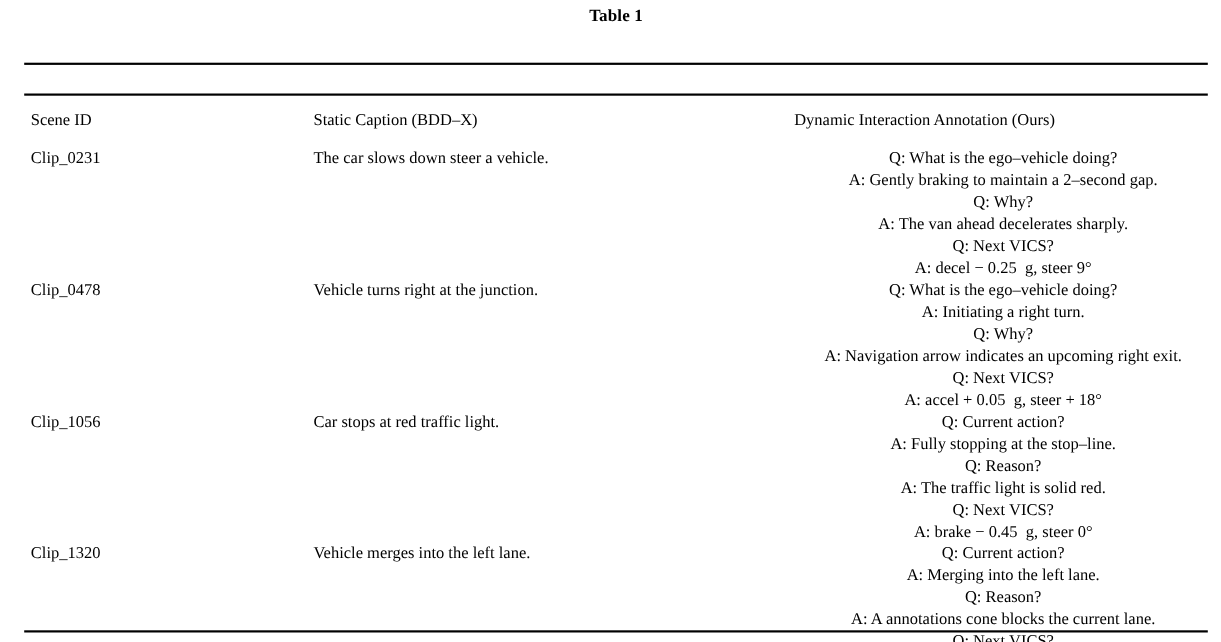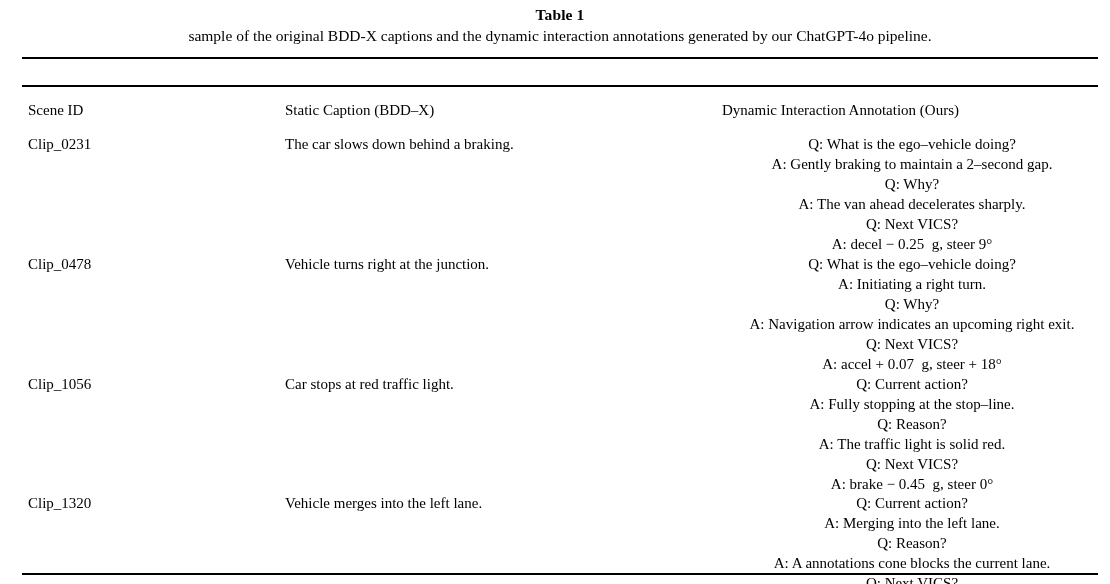--- a/index.html
+++ b/index.html
@@ -93,58 +93,57 @@
     text-align: center;
   }
 </style>
 </head>
 <body>
 
 <div class="page">
 
   <div class="caption-block">
     <div class="table-number">Table 1</div>
-    <div class="table-caption">sample of the original BDD-X captions and the dynamic interaction annotations generated by our ChatGPT-4o pipeline.</div>
   </div>
 
   <div class="rule rule-top"></div>
   <div class="rule rule-header"></div>
   <div class="rule rule-bottom"></div>
 
   <div class="table-area">
 
     <div class="row header-row">
       <div class="cell col-id">Scene ID</div>
       <div class="cell col-dynamic">Dynamic Interaction Annotation (Ours)</div>
       <div class="cell col-static">Static Caption (BDD–X)</div>
     </div>
 
     <div class="row body-row" style="top:97px;">
       <div class="cell col-id nowrap">Clip_0231</div>
-      <div class="cell col-static nowrap">The car slows down behind a braking.</div>
+      <div class="cell col-static nowrap">The car slows down steer a vehicle.</div>
       <div class="cell col-dynamic">
         <div class="qa-line">Q: What is the ego–vehicle doing?</div>
         <div class="qa-line">A: Gently braking to maintain a 2–second gap.</div>
         <div class="qa-line">Q: Why?</div>
         <div class="qa-line">A: The van ahead decelerates sharply.</div>
         <div class="qa-line">Q: Next VICS?</div>
         <div class="qa-line">A: decel − 0.25  g, steer 9°</div>
       </div>
     </div>
 
     <div class="row body-row" style="top:217px;">
       <div class="cell col-id nowrap">Clip_0478</div>
       <div class="cell col-static nowrap">Vehicle turns right at the junction.</div>
       <div class="cell col-dynamic">
         <div class="qa-line">Q: What is the ego–vehicle doing?</div>
         <div class="qa-line">A: Initiating a right turn.</div>
         <div class="qa-line">Q: Why?</div>
         <div class="qa-line">A: Navigation arrow indicates an upcoming right exit.</div>
         <div class="qa-line">Q: Next VICS?</div>
-        <div class="qa-line">A: accel + 0.07  g, steer + 18°</div>
+        <div class="qa-line">A: accel + 0.05  g, steer + 18°</div>
       </div>
     </div>
 
     <div class="row body-row" style="top:337px;">
       <div class="cell col-id nowrap">Clip_1056</div>
       <div class="cell col-static nowrap">Car stops at red traffic light.</div>
       <div class="cell col-dynamic">
         <div class="qa-line">Q: Current action?</div>
         <div class="qa-line">A: Fully stopping at the stop–line.</div>
         <div class="qa-line">Q: Reason?</div>

